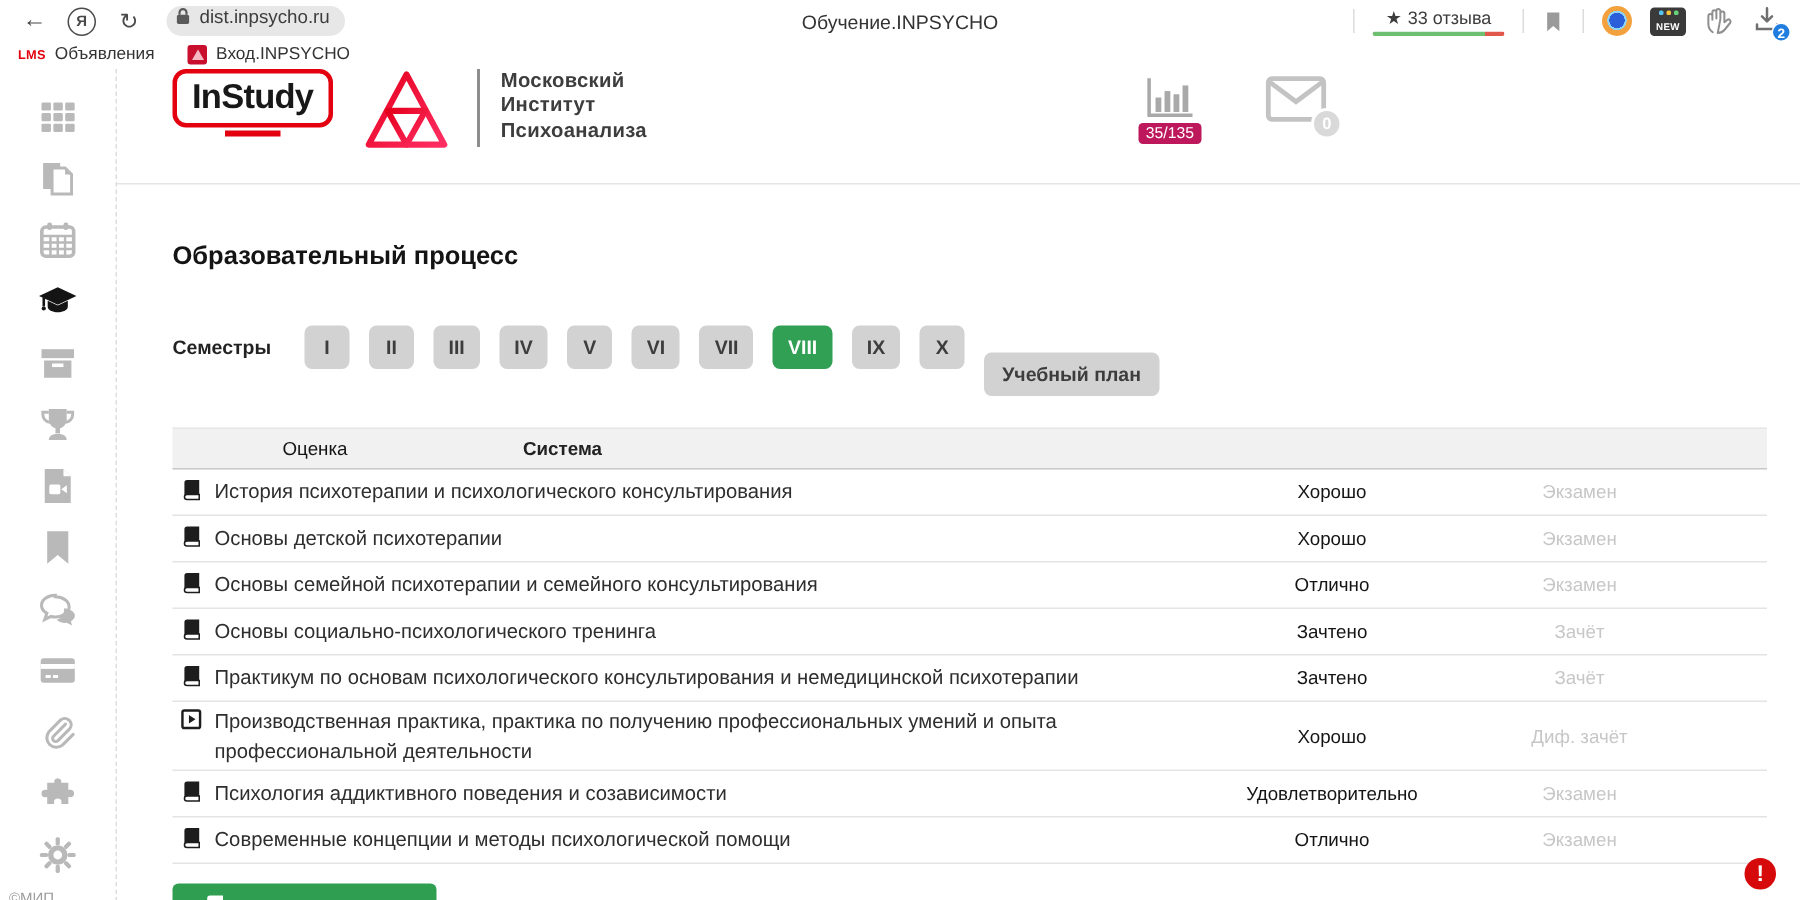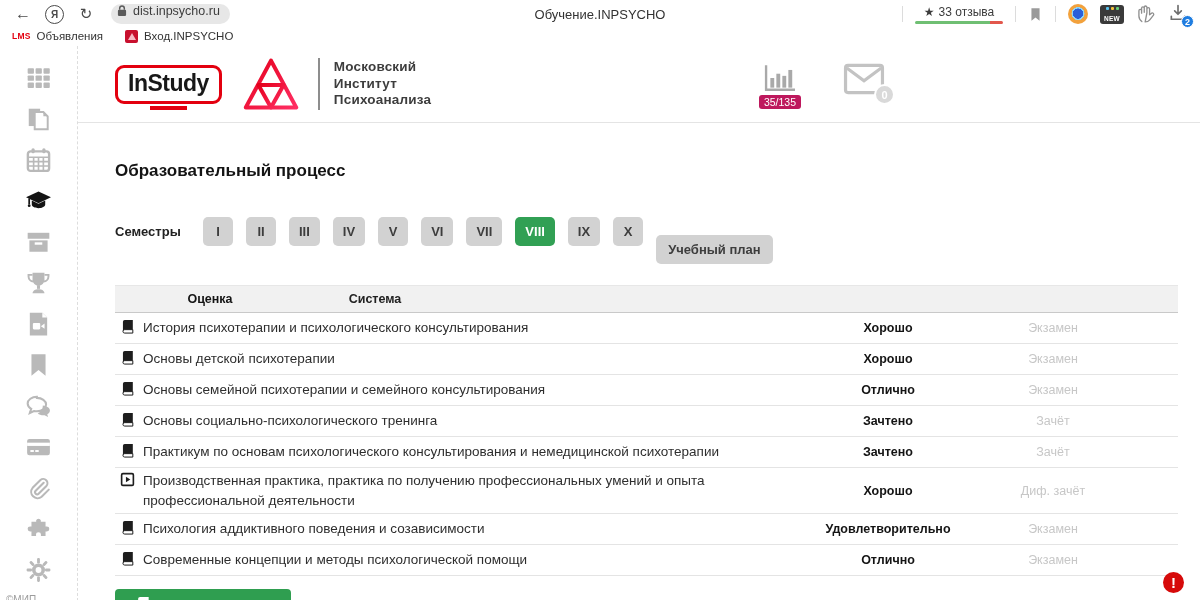--- a/index.html
+++ b/index.html
@@ -53,21 +53,21 @@
     padding-top:18px; gap:0; position:relative; }
   .side-nav { display:flex; flex-direction:column; align-items:center; gap:13px; }
   .side-item { width:30px; height:28px; display:flex; align-items:center; justify-content:center; cursor:pointer; color:#b9b9b9; }
   .side-item svg { width:27px; height:26px; }
   .side-item.active { color:#141414; }
   .copyright { position:absolute; bottom:-4px; left:6px; font-size:10px; color:#9c9c9c; }
 
   main { flex:1; position:relative; }
 
   
-  .site-header { height:77px; border-bottom:1px solid #e4e4e4; display:flex; align-items:center; padding-left:37px; }
+  .site-header { height:77px; border-bottom:1px solid #e4e4e4; display:flex; align-items:flex-start; padding-left:37px; }
   .instudy { border:3px solid #e3000f; border-radius:9px; padding:2px 10px 4px; position:relative;
     font-size:23px; font-weight:bold; color:#181818; letter-spacing:-.5px; }
   .instudy::after { content:""; position:absolute; left:32%; bottom:-9px; width:36%; height:4px; background:#e3000f; }
   .mip-logo { width:58px; height:54px; margin-left:20px; }
   .hdr-div { width:2px; height:52px; background:#8d8d8d; margin:0 14px 0 18px; }
   .inst-name { display:flex; flex-direction:column; font-size:13.5px; font-weight:bold; color:#3d3d3d; line-height:1.22; letter-spacing:.2px; }
   .hdr-icons { display:flex; align-items:flex-start; gap:42px; margin-left:auto; margin-right:315px; padding-top:4px; }
   .stats { display:flex; flex-direction:column; align-items:center; cursor:pointer; }
   .stats svg { width:36px; height:30px; color:#a9a9a9; }
   .stats-badge { margin-top:2px; background:#be185d; color:#fff; font-size:10.5px; font-weight:normal;
@@ -89,21 +89,21 @@
   .sem-btn.plan { padding:0 12px;margin-top:37px; }
 
   .table { margin-top:21px; width:1063px; }
   .thead { display:flex; align-items:center; background:#f1f1f1; border-top:1px solid #e7e7e7;
     border-bottom:1px solid #c9c9c9; height:28px; font-size:12.5px; font-weight:bold; color:#222; }
   .trow { display:flex; align-items:center; border-bottom:1px solid #e4e4e4; min-height:31px; padding:3px 0; }
   .c-disc { flex:1; display:flex; align-items:flex-start; gap:8px; padding-left:5px; font-size:13.5px; color:#2e2e2e; padding-right:20px; }
   .thead .c-disc { align-items:center; }
   .row-icon { width:15px; height:15px; flex:0 0 15px; color:#1d1d1d; margin-top:1px; }
   .disc-text { cursor:pointer; line-height:1.45; }
-  .c-grade { width:190px; text-align:center; font-size:12.5px; font-weight:bold; color:#141414; flex:0 0 190px; }
+  .c-grade { width:190px; text-align:center; font-size:12.5px; font-weight:normal; color:#141414; flex:0 0 190px; }
   .c-system { width:140px; text-align:center; font-size:12.5px; color:#c7c7c7; flex:0 0 140px; }
   .thead .c-system { color:#222; }
   .tail-pad { width:55px; flex:0 0 55px; }
 
   .gradebook-btn { margin-top:13px; display:inline-flex; align-items:center; gap:8px; background:#2f9e50;
     border:none; border-radius:4px; color:#fff; font-family:inherit; font-size:13.5px; font-weight:bold;
     padding:7px 20px; cursor:pointer; }
   .gradebook-btn svg { width:16px; height:16px; color:#fff; }
 
   .alert-circle { position:absolute; right:16px; bottom:8px; width:21px; height:21px; border-radius:50%;

